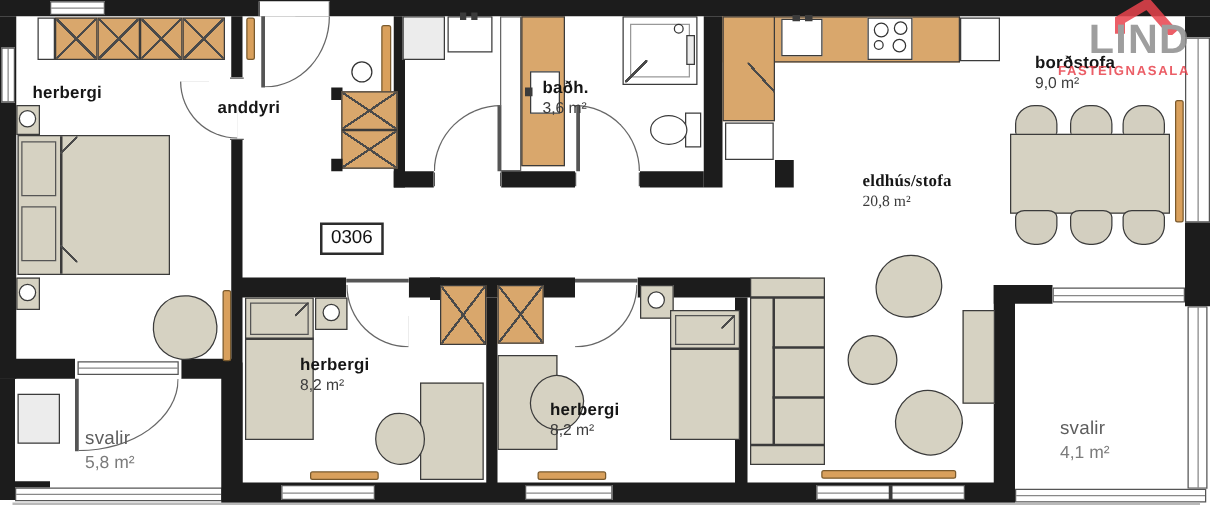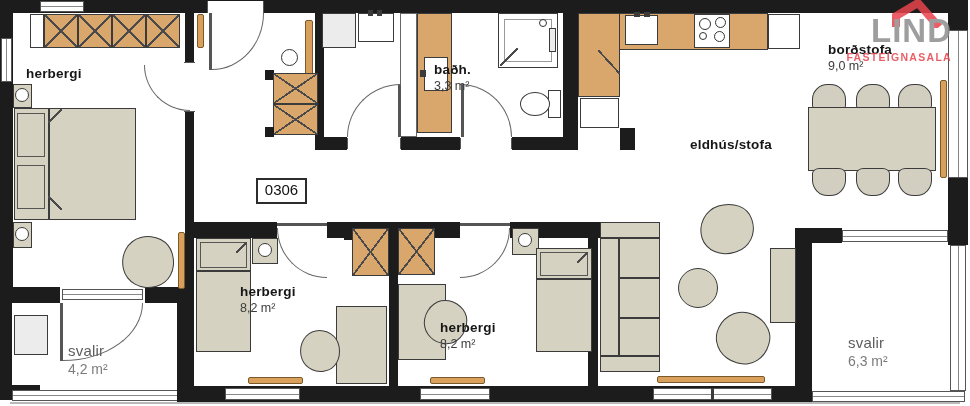--- a/index.html
+++ b/index.html
@@ -223,47 +223,49 @@
   <div class="diag" style="left:577px;top:252px;width:11px;height:11px;"></div>
   <div class="ln" style="left:536px;top:278px;width:56px;height:1.5px;"></div>
   <div class="rad" style="left:430px;top:377px;width:55px;height:7px;"></div>
 
   <div class="pale" style="left:14px;top:315px;width:34px;height:40px;"></div>
 
   <div class="lbl" style="left:26px;top:66px;width:120px;">
     <span class="nm">herbergi</span>
   </div>
   <div class="lbl" style="left:174px;top:78px;width:120px;">
+    <span class="nm">anddyri</span>
   </div>
   <div class="lbl" style="left:434px;top:62px;width:88px;">
     <span class="nm">baðh.</span>
-    <span class="ar">3,3 m²</span>
+    <span class="ar">3,6 m²</span>
   </div>
   <div class="lbl" style="left:828px;top:42px;width:104px;">
     <span class="nm">borðstofa</span>
     <span class="ar">9,0 m²</span>
   </div>
-  <div class="lbl" style="left:690px;top:137px;width:122px;">
+  <div class="lbl" style="left:690px;top:137px;width:122px;font-family:Liberation Serif, serif;">
     <span class="nm">eldhús/stofa</span>
+    <span class="ar">20,8 m²</span>
   </div>
   <div class="lbl" style="left:240px;top:284px;width:120px;">
     <span class="nm">herbergi</span>
     <span class="ar">8,2 m²</span>
   </div>
   <div class="lbl" style="left:440px;top:320px;width:120px;">
     <span class="nm">herbergi</span>
     <span class="ar">8,2 m²</span>
   </div>
   <div class="lbl muted" style="left:68px;top:342px;width:120px;">
     <span class="nm">svalir</span>
-    <span class="ar">4,2 m²</span>
+    <span class="ar">5,8 m²</span>
   </div>
   <div class="lbl muted" style="left:848px;top:334px;width:120px;">
     <span class="nm">svalir</span>
-    <span class="ar">6,3 m²</span>
+    <span class="ar">4,1 m²</span>
   </div>
 
   <div class="logo">
     <span class="roof">
       <svg width="50" height="28" viewBox="0 0 50 28">
         <path d="M4 27 V16 L26 3 L47 27" stroke="#e8434d" stroke-width="8" fill="none"></path>
       </svg>
     </span>
     <span class="brand">LIND</span>
     <span class="tag">FASTEIGNASALA</span>

